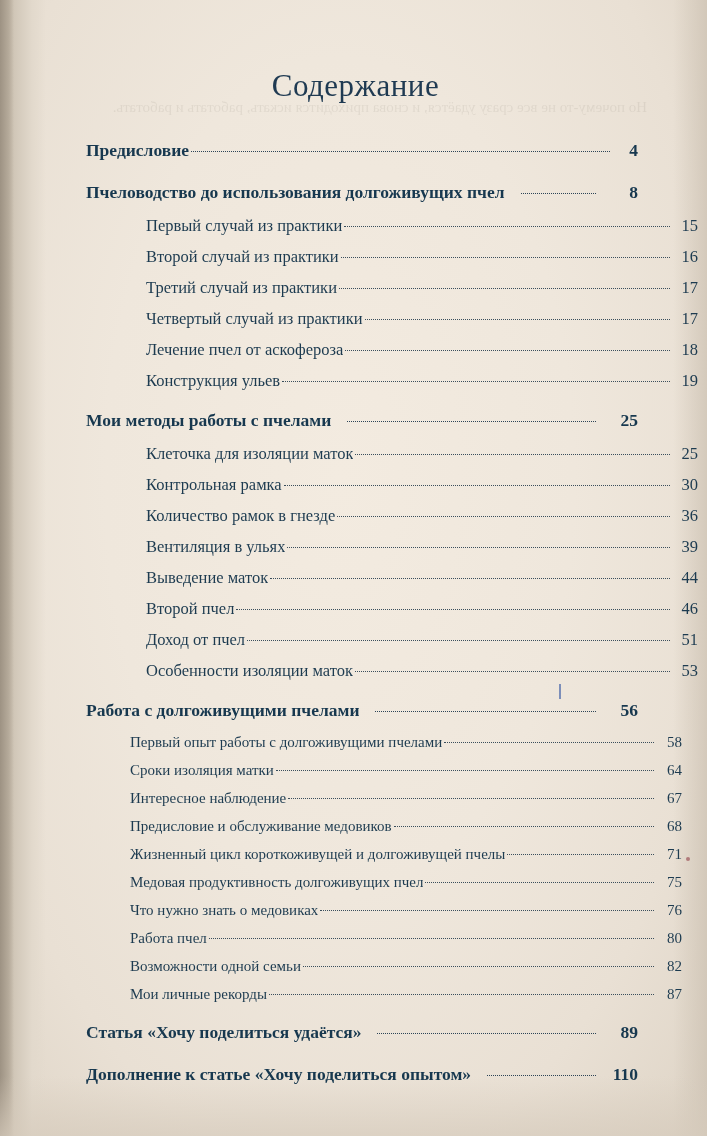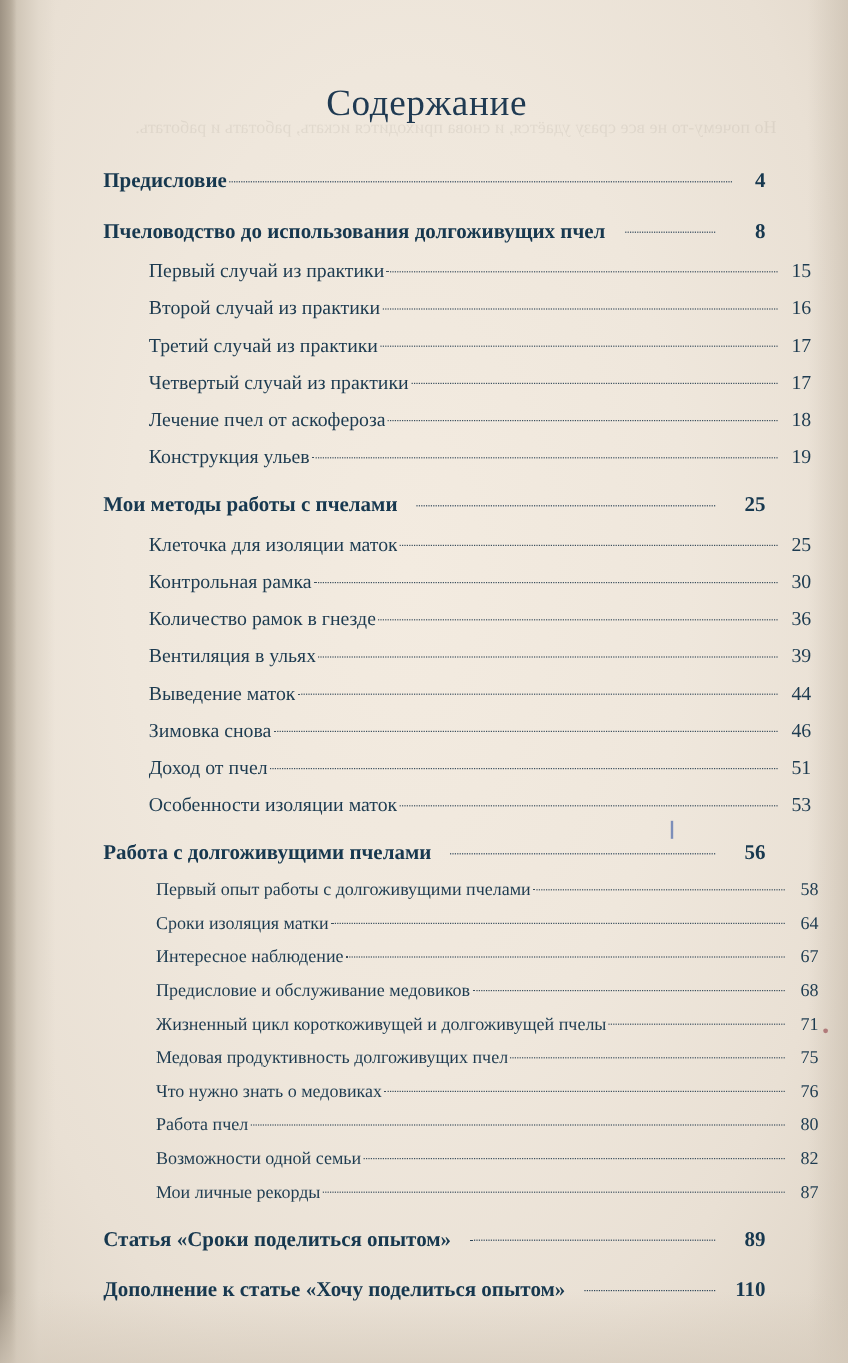--- a/index.html
+++ b/index.html
@@ -127,21 +127,21 @@
     margin-left: 0;
   }
   .lv0 .page { color: #17384f; }
   .lv0 .leader { border-bottom-color: #2c4457; }
 
   
   .lv1 {
     color: #1d3b50;
     font-size: 16.5px;
     padding: 5.5px 0;
-    margin-left: 38px;
+    margin-left: 60px;
   }
   .lv1 .page { color: #1d3b50; }
   .lv1 .leader { border-bottom-color: #3a4e5c; }
 
   
   .lv1b {
     margin-left: 44px;
     font-size: 15px;
   }
   .gap-top { margin-top: 6px; gap: 14px; }
@@ -238,21 +238,21 @@
           <span class="label">Вентиляция в ульях</span>
           <span class="leader"></span>
           <span class="page">39</span>
         </div>
         <div class="row lv1">
           <span class="label">Выведение маток</span>
           <span class="leader"></span>
           <span class="page">44</span>
         </div>
         <div class="row lv1">
-          <span class="label">Зимовка снова</span>
+          <span class="label">Второй пчел</span>
           <span class="leader"></span>
           <span class="page">46</span>
         </div>
         <div class="row lv1">
           <span class="label">Доход от пчел</span>
           <span class="leader"></span>
           <span class="page">51</span>
         </div>
         <div class="row lv1">
           <span class="label">Особенности изоляции маток</span>
@@ -308,21 +308,21 @@
           <span class="label">Возможности одной семьи</span>
           <span class="leader"></span>
           <span class="page">82</span>
         </div>
         <div class="row lv1 lv1b">
           <span class="label">Мои личные рекорды</span>
           <span class="leader"></span>
           <span class="page">87</span>
         </div>
         <div class="row lv0 gap-top">
-          <span class="label">Статья «Сроки поделиться опытом»</span>
+          <span class="label">Статья «Хочу поделиться удаётся»</span>
           <span class="leader"></span>
           <span class="page">89</span>
         </div>
         <div class="row lv0 gap-top">
           <span class="label">Дополнение к статье «Хочу поделиться опытом»</span>
           <span class="leader"></span>
           <span class="page">110</span>
         </div>
       </div>
 

